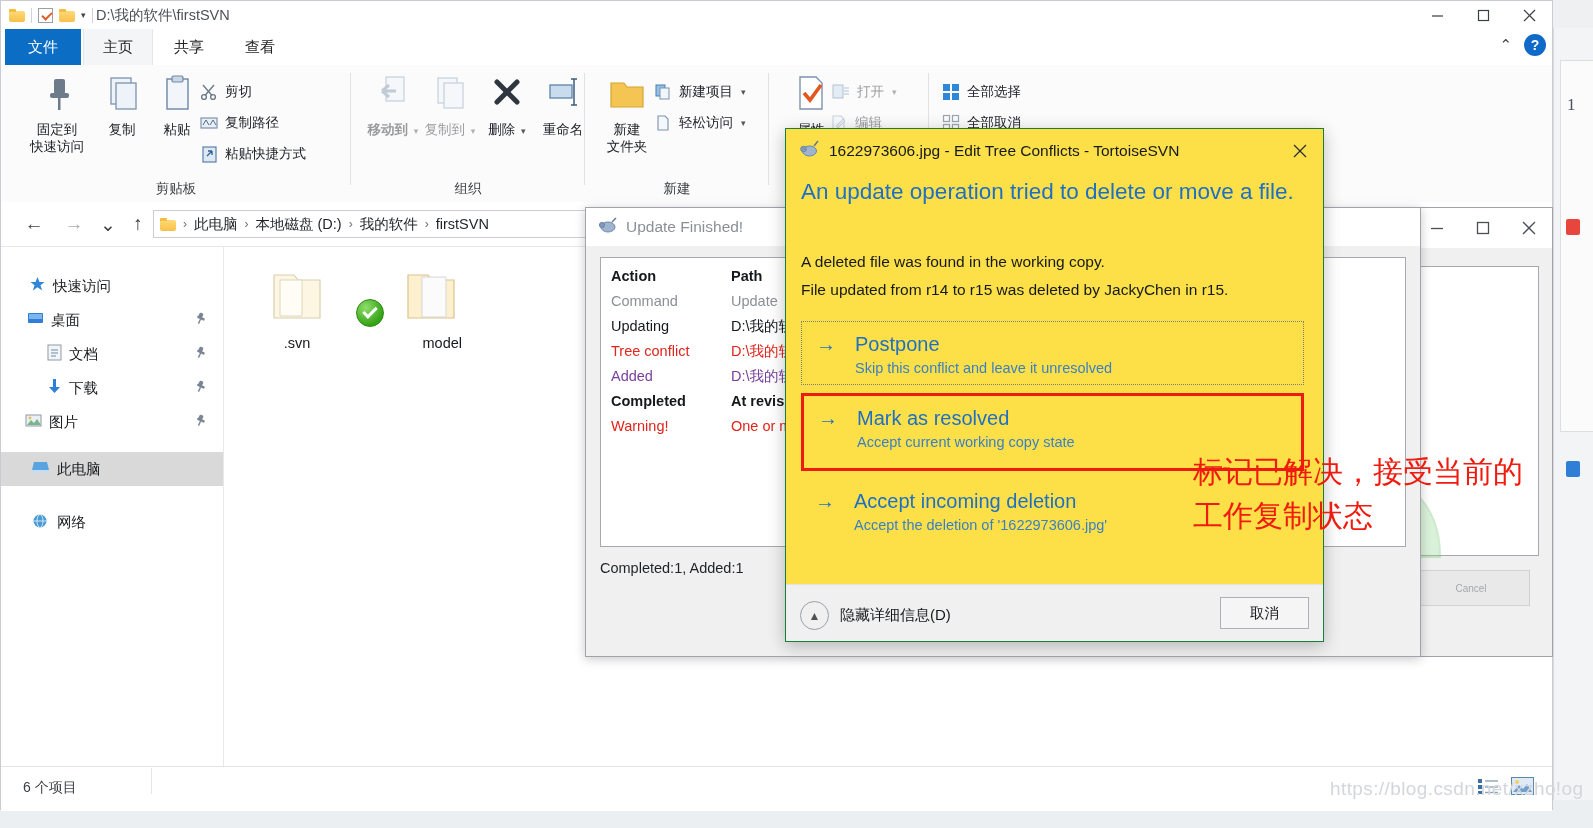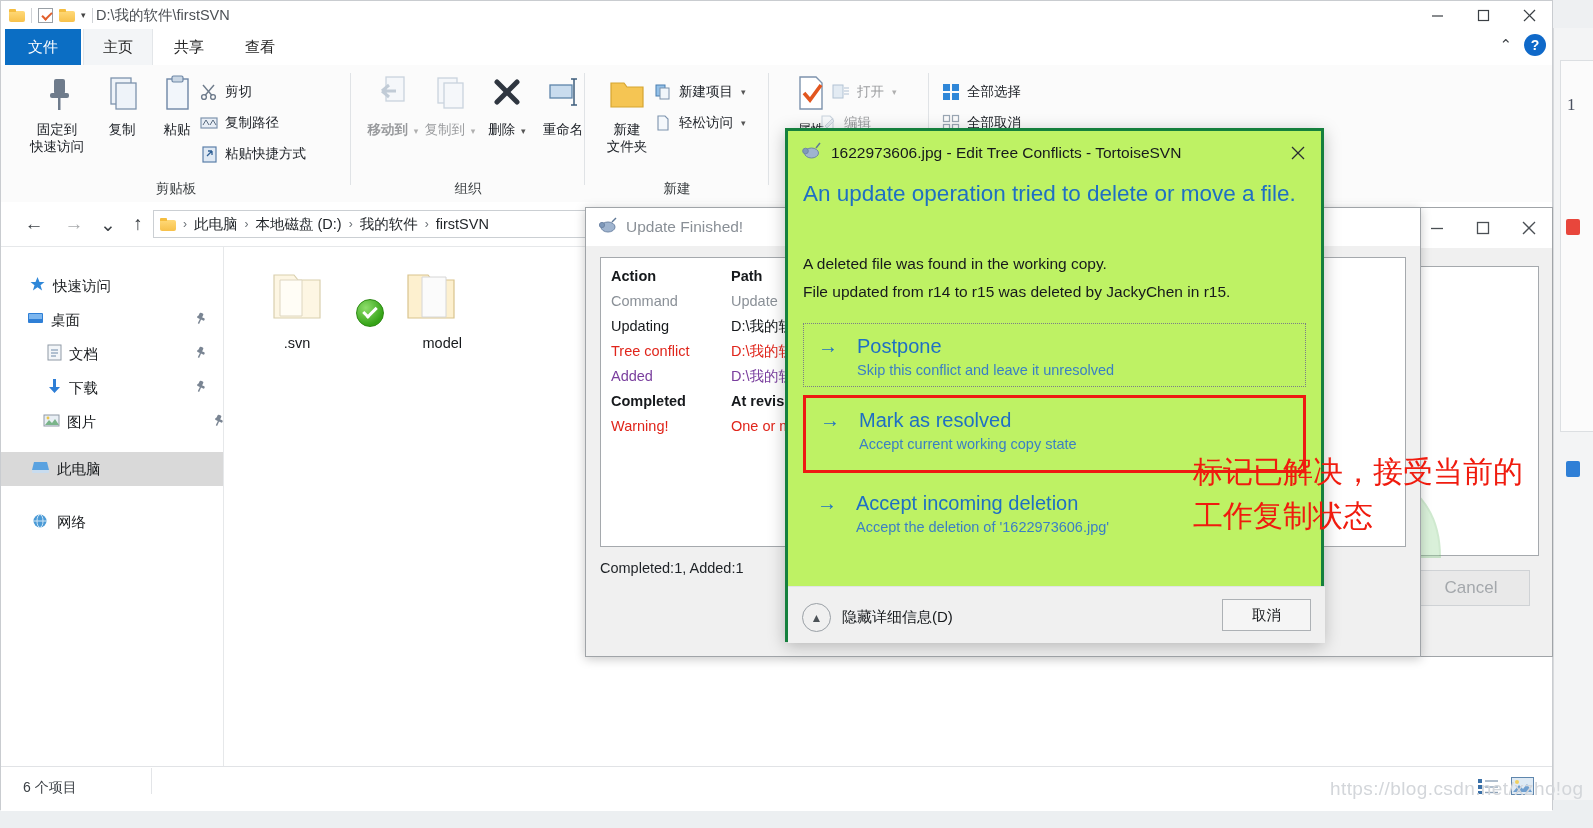--- a/index.html
+++ b/index.html
@@ -98,26 +98,26 @@
   #svn-win{left:880px;top:207px;width:673px;height:450px;background:#f0f0f0;border:1px solid #a0a4a8;box-sizing:border-box;}
   #svn-title{position:absolute;left:0;top:0;width:671px;height:40px;background:#fff;}
   #svn-ctrl{position:absolute;right:0;top:0;display:flex;}
   #svn-ctrl .wb{width:46px;height:40px;display:flex;align-items:center;justify-content:center;color:#4a4f54;}
   #svn-body{position:absolute;left:0;top:40px;width:671px;height:368px;background:#f0f0f0;}
   #svn-list{position:absolute;left:13px;top:18px;width:645px;height:290px;background:#fff;border:1px solid #a5a9ad;box-sizing:border-box;}
   #svn-col-div{position:absolute;left:255px;top:0;width:1px;height:288px;background:#cfd3d7;}
   #svn-mime{position:absolute;left:452px;top:160px;font-size:14.5px;color:#7a3f9e;}
   #green-arrow{position:absolute;left:340px;top:150px;width:250px;height:230px;opacity:.33;}
   #svn-btns{position:absolute;left:0;bottom:10px;width:671px;display:flex;justify-content:flex-end;gap:14px;padding-right:22px;box-sizing:border-box;}
-  .wbtn{width:118px;height:36px;border:1px solid #adb1b5;background:#f5f5f5;font-size:17px;color:#17191c;display:flex;align-items:center;justify-content:center;box-sizing:border-box;}
+  .wbtn{width:118px;height:36px;border:1px solid #adb1b5;background:#f5f5f5;font-size:10px;color:#17191c;display:flex;align-items:center;justify-content:center;box-sizing:border-box;}
   .wbtn.disabled{color:#a4a8ac;background:#e9e9e9;border-color:#cfd2d5;}
   .uline{text-decoration:underline;}
 
   
-  #etc{left:785px;top:128px;width:539px;height:514px;background:#bef264;border:3px solid #15803d;box-sizing:border-box;box-shadow:0 4px 16px rgba(0,0,0,.25);}
+  #etc{left:785px;top:128px;width:539px;height:514px;background:#fde047;border:1px solid #15803d;box-sizing:border-box;box-shadow:0 4px 16px rgba(0,0,0,.25);}
   #etc-title{position:absolute;left:0;top:0;width:537px;height:44px;display:flex;align-items:center;gap:10px;padding-left:13px;box-sizing:border-box;font-size:15.5px;color:#16191c;}
   #etc-close{position:absolute;right:0;top:0;width:46px;height:44px;display:flex;align-items:center;justify-content:center;color:#2a2e33;}
   #etc-head{position:absolute;left:15px;top:47px;width:500px;font-size:22.5px;line-height:31px;color:#1f6fc4;}
   #etc-p1{position:absolute;left:15px;top:124px;font-size:15.5px;color:#16191c;}
   #etc-p2{position:absolute;left:15px;top:152px;font-size:15.5px;color:#16191c;}
   .etc-opt{position:absolute;left:15px;width:503px;box-sizing:border-box;padding:9px 0 9px 10px;}
   .etc-opt .arw{position:absolute;left:14px;top:11px;font-size:20px;color:#1f6fc4;}
   .etc-opt .ttl{margin-left:43px;font-size:20px;color:#1f6fc4;line-height:26px;}
   .etc-opt .sub{margin-left:43px;font-size:14.5px;color:#3b7fc4;line-height:22px;}
   #opt-postpone{top:192px;border:1px dotted #7a7f85;height:64px;}
@@ -351,21 +351,21 @@
       <div class="smallbtn dim" style="left:62px;top:14px;">
         <span class="sg">
           <svg width="20" height="20" viewBox="0 0 20 20">
               <rect x="2" y="3" width="10" height="13" fill="#c8d9ea" stroke="#5a7fa5" stroke-width="1"></rect>
               <path d="M13 9 h5 M13 6 h5 M13 12 h5" stroke="#5a7fa5" stroke-width="1.2"></path>
             </svg>
         </span>
         <span>打开</span>
         <span class="caret-s">▾</span>
       </div>
-      <div class="smallbtn dim" style="left:49px;top:45px;">
+      <div class="smallbtn dim" style="left:60px;top:45px;">
         <span class="sg">
           <svg width="20" height="20" viewBox="0 0 20 20">
               <path d="M4 3 h8 l3 3 v11 H4 Z" fill="#f4f8fc" stroke="#8ea4bb" stroke-width="1.1"></path>
               <path d="M7 13 l7-7 2 2 -7 7 z" fill="#c9d6e4" stroke="#7d93ad" stroke-width=".8"></path>
             </svg>
         </span>
         <span>编辑</span>
       </div>
       <div class="gtitle" style="left:0;width:160px;">打开</div>
       <div class="gsep"></div>
@@ -486,21 +486,21 @@
           <svg width="13" height="13" viewBox="0 0 13 13">
               <g fill="#7a8593">
                 <rect x="5" y="1" width="4" height="5" rx="1" transform="rotate(25 7 3)"></rect>
                 <rect x="3" y="5" width="8" height="2.4" rx="1" transform="rotate(25 7 6)"></rect>
                 <rect x="5" y="7" width="1.4" height="5" transform="rotate(25 6 9)"></rect>
               </g>
             </svg>
         </span>
       </div>
 
-      <div class="nav-item" style="top:158px;padding-left:24px;margin-left:18px;">
+      <div class="nav-item" style="top:158px;padding-left:24px;">
         <span>
           <svg width="17" height="15" viewBox="0 0 17 15">
               <rect x="1" y="2" width="15" height="11" fill="#e9eff5" stroke="#8f9aa6" stroke-width="1"></rect>
               <path d="M2 12 l4-5 3 3 3-4 4 6 z" fill="#7ab48a"></path>
               <circle cx="5" cy="5" r="1.4" fill="#e9c44c"></circle>
             </svg>
         </span>
         <span class="nlabel">图片</span>
         <span class="pin">
           <svg width="13" height="13" viewBox="0 0 13 13">

